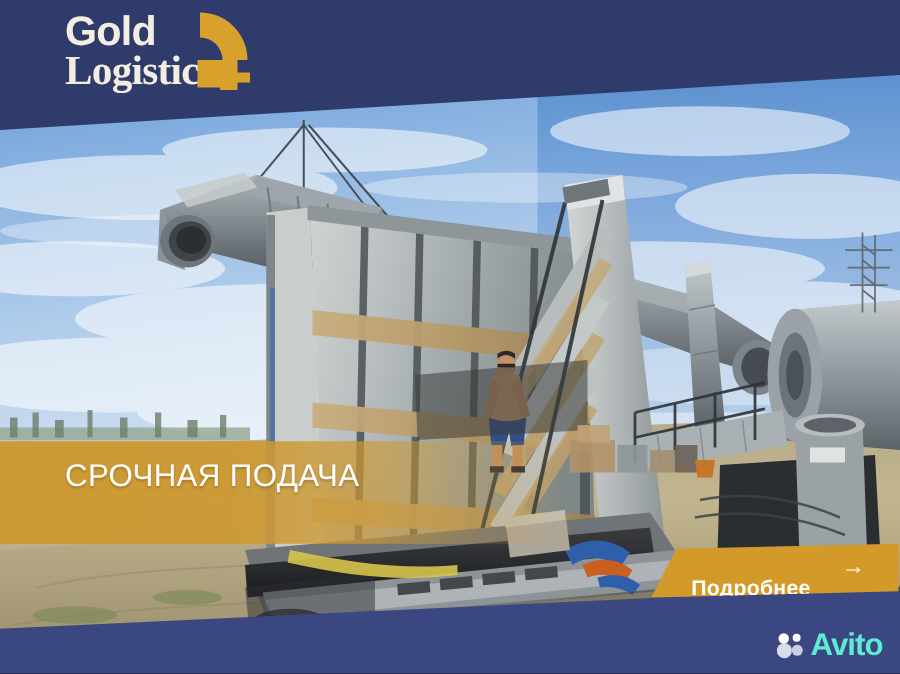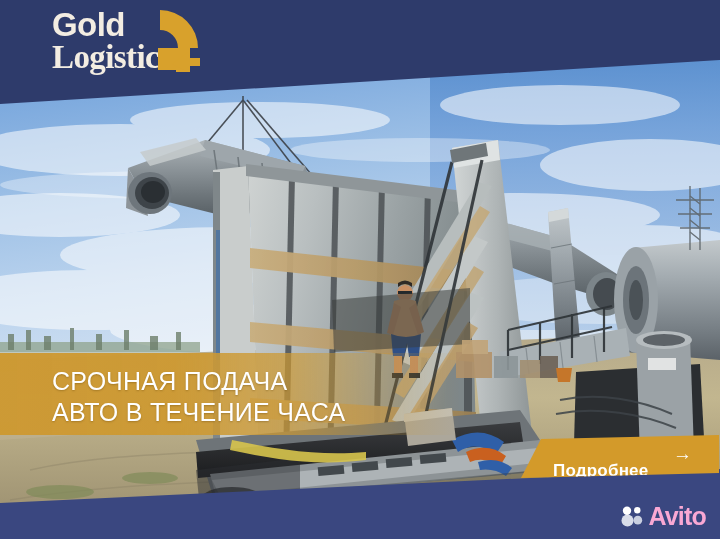--- a/index.html
+++ b/index.html
@@ -47,21 +47,21 @@
     -webkit-clip-path: polygon(0 34px, 720px 0, 720px 70px, 0 70px);
     clip-path: polygon(0 34px, 720px 0, 720px 70px, 0 70px);
     z-index:5;
   }
   .avito {
     position:absolute; right:14px; bottom:10px; z-index:6;
     display:flex; align-items:center; gap:5px;
   }
   .avito-mark { width:22px; height:22px; }
   .avito-text {
-    color:#f9a8d4; font-size:25px; font-weight:bold;
+    color:#5eead4; font-size:25px; font-weight:bold;
     letter-spacing:-0.8px; line-height:25px;
   }
 
   
   .gold-band {
     position:absolute; left:0; top:353px; width:460px; height:82px;
     background:linear-gradient(to right,
         rgba(205,153,50,0.97) 0%,
         rgba(205,153,50,0.95) 38%,
         rgba(205,153,50,0.72) 62%,
@@ -416,21 +416,20 @@
         <path d="M20,40 L20,64 L34,64 L34,40 Z" fill="#d8a12c"></path>
 
         <path d="M16,56 L32,44 L32,50 L44,50 L44,58 L32,58 L32,64 Z" fill="#d8a12c"></path>
       </svg>
     </div>
   </div>
 
   <div class="gold-band"></div>
   <div class="headline">
     <span>СРОЧНАЯ ПОДАЧА</span>
-    <span class="l2">АВТО В ТЕЧЕНИЕ ЧАСА</span>
   </div>
 
   <div class="cta">
     <span class="cta-label">Подробнее</span>
     <span class="cta-arrow">→</span>
   </div>
 
   <div class="footer-band"></div>
   <div class="avito">
     <span class="avito-mark">

